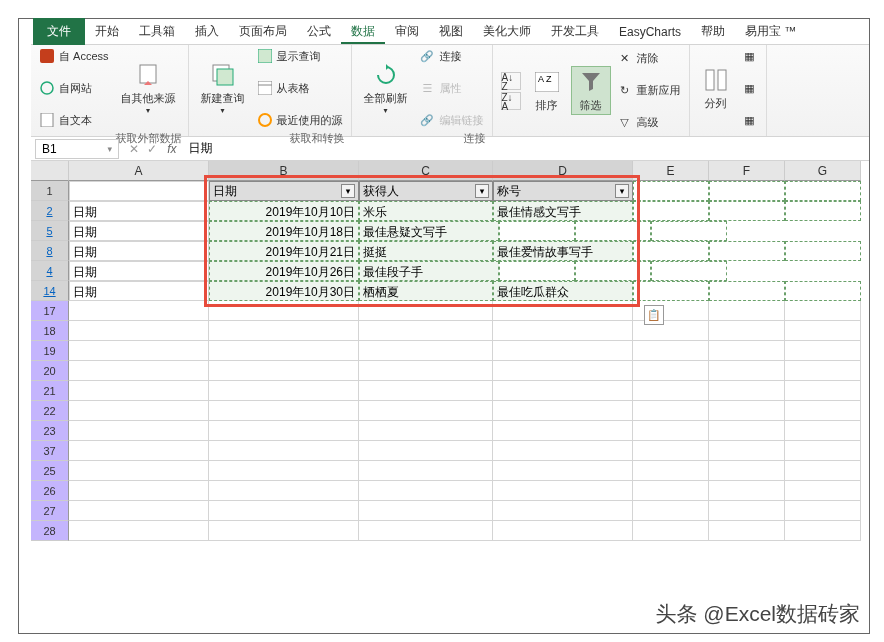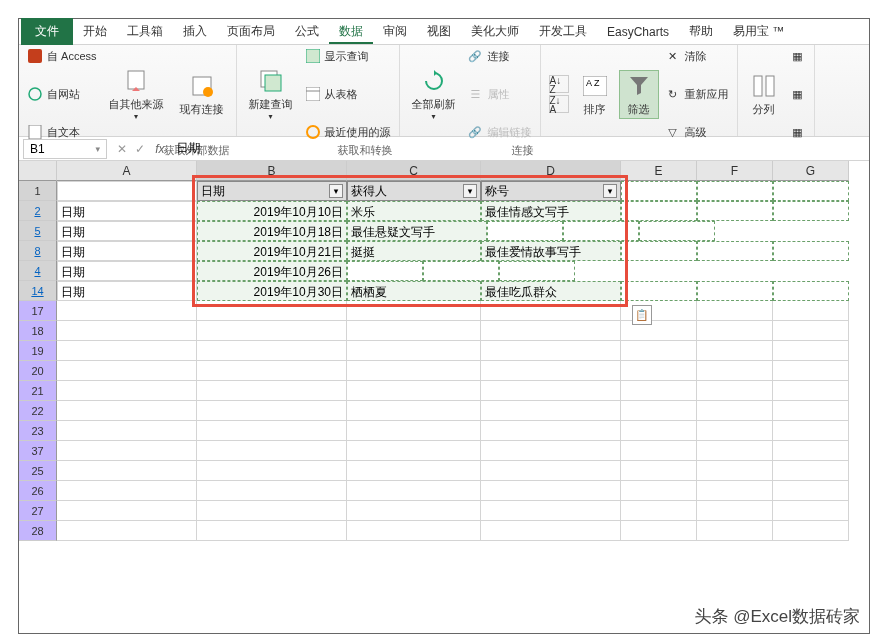--- a/index.html
+++ b/index.html
@@ -1,32 +1,32 @@
 <!DOCTYPE html>
 <html><head>
 <meta charset="utf-8">
 <style>
 * { margin:0; padding:0; box-sizing:border-box; font-family:"Microsoft YaHei","SimSun",sans-serif; }
 body { background:#fff; width:884px; height:642px; overflow:hidden; position:relative; }
-.main-frame { position:absolute; left:18px; top:18px; right:14px; bottom:8px; background:#fff; border:1px solid #666; }
+.main-frame { position:absolute; left:18px; top:18px; right:14px; bottom:8px; background:#fff; border:1px solid #666;padding-left:12px; }
 
 
 .ribbon-tabs { height:26px; background:#fff; display:flex; align-items:center; padding-left:2px; border-bottom:1px solid #d4d4d4; }
 .tab { padding:4px 10px; font-size:12px; color:#333; cursor:pointer; }
 .tab.file { background:#217346; color:#fff; font-weight:normal; padding:5px 14px; }
 .tab.active { color:#217346; border-bottom:2px solid #217346; padding-bottom:2px; }
 .ribbon-body { height:92px; background:linear-gradient(#fafafa,#f2f2f2); border-bottom:1px solid #d4d4d4; display:flex; }
 .ribbon-group { display:flex; flex-direction:column; padding:2px 6px; border-right:1px solid #dcdcdc; }
 .ribbon-group-content { flex:1; display:flex; align-items:center; gap:4px; }
 .ribbon-group-label { text-align:right; font-size:11px; color:#666; padding:2px 0; }
 .btn-v { display:flex; flex-direction:column; align-items:center; justify-content:center; padding:2px 6px; font-size:11px; color:#333; cursor:pointer; }
 .btn-v .ico { width:28px; height:28px; margin-bottom:2px; display:flex; align-items:center; justify-content:center; }
 .btn-h { display:flex; align-items:center; gap:4px; font-size:11px; color:#333; padding:1px 2px; cursor:pointer; }
 .btn-h .ico-s { width:16px; height:16px; display:flex; align-items:center; justify-content:center; }
-.col-stack { display:flex; flex-direction:column; gap:20px; }
+.col-stack { display:flex; flex-direction:column; gap:14px; }
 .active-btn { background:#cfe3cf; border:1px solid #8fbf8f; padding:1px 5px; }
 
 
 .namebox-row { height:24px; border-bottom:1px solid #d4d4d4; display:flex; align-items:center; }
 .namebox { width:84px; height:20px; border:1px solid #ccc; margin-left:4px; font-size:12px; padding:2px 6px; background:#fff; display:flex; justify-content:space-between; align-items:center;text-align:right; }
 .fx-btns { display:flex; gap:8px; padding:0 10px; color:#999; font-size:12px; }
 .fx-label { font-style:italic; color:#666; font-size:12px; padding-right:6px; }
 .fx-input { flex:1; font-size:12px; padding:2px 6px; }
 
 
@@ -46,21 +46,21 @@
 .right-align { text-align:right; }
 
 
 .red-box { position:absolute; border:3px solid #e74c3c; }
 .sel-range .cell { background:#eef5ee; border:1px dashed #6aa06a; }
 .hdr-cell { background:#ddd !important; border:1px solid #888 !important; display:flex; align-items:center; justify-content:space-between; }
 .filter-arrow { width:14px; height:14px; border:1px solid #888; background:#f3f3f3; display:flex; align-items:center; justify-content:center; font-size:9px; }
 .paste-ico { position:absolute; width:20px; height:20px; border:1px solid #999; background:#fff; display:flex; align-items:center; justify-content:center; font-size:11px; }
 
 
-.footer-credit { position:absolute; right:24px; bottom:14px; font-size:17px; color:#444; }
+.footer-credit { position:absolute; right:24px; bottom:14px; font-size:21px; color:#444; }
 
 
 svg { display:block; }
 </style>
 </head>
 <body>
 
 <div class="main-frame">
 
   <div class="ribbon-tabs">
@@ -112,29 +112,20 @@
         </div>
         <div class="btn-v">
           <span class="ico">
               <svg width="24" height="24">
                 <rect x="4" y="2" width="16" height="18" fill="#fff" stroke="#888"></rect>
                 <path d="M8 22 l4 -4 l4 4" fill="#e77"></path>
               </svg>
             </span>
           <span>自其他来源</span>
             <span style="font-size:8px">▾</span>
-        </div>
-        <div class="btn-v">
-          <span class="ico">
-              <svg width="24" height="24">
-                <rect x="3" y="3" width="18" height="18" fill="#fff" stroke="#888"></rect>
-                <circle cx="18" cy="18" r="5" fill="#f90"></circle>
-              </svg>
-            </span>
-          <span>现有连接</span>
         </div>
       </div>
       <div class="ribbon-group-label">获取外部数据</div>
     </div>
 
     <div class="ribbon-group">
       <div class="ribbon-group-content">
         <div class="btn-v">
           <span class="ico">
               <svg width="24" height="24">
@@ -362,20 +353,21 @@
         <div class="cell wB right-align">2019年10月21日</div>
         <div class="cell wC">挺挺</div>
         <div class="cell wD">最佳爱情故事写手</div>
         <div class="cell wE" style="background:#fff"></div>
           <div class="cell wF" style="background:#fff"></div>
           <div class="cell wG" style="background:#fff"></div>
       </div>
       <div class="row-cells sel-range">
         <div class="cell wA" style="background:#fff;border:1px solid #d4d4d4">日期</div>
         <div class="cell wB right-align">2019年10月26日</div>
+        <div class="cell wD">最佳段子手</div>
         <div class="cell wE" style="background:#fff"></div>
           <div class="cell wF" style="background:#fff"></div>
           <div class="cell wG" style="background:#fff"></div>
       </div>
       <div class="row-cells sel-range">
         <div class="cell wA" style="background:#fff;border:1px solid #d4d4d4">日期</div>
         <div class="cell wB right-align">2019年10月30日</div>
         <div class="cell wC">栖栖夏</div>
         <div class="cell wD">最佳吃瓜群众</div>
         <div class="cell wE" style="background:#fff"></div>

